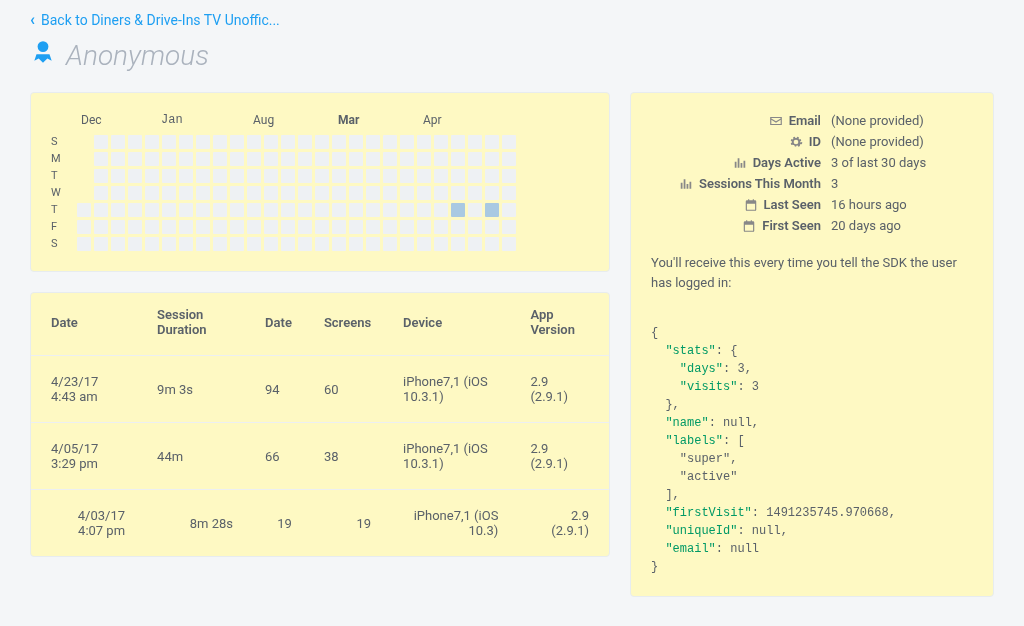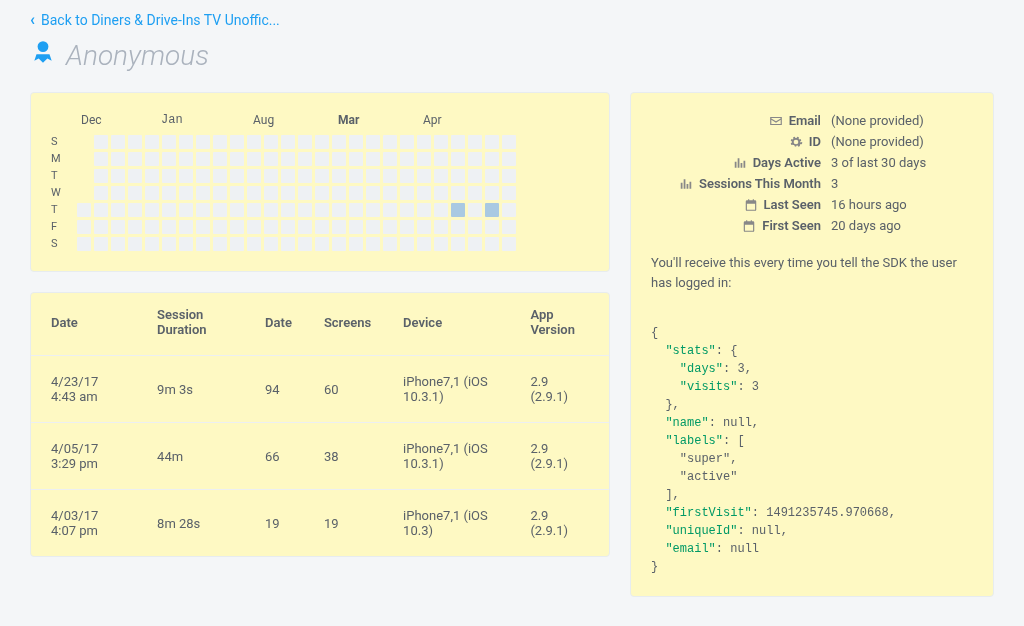--- a/index.html
+++ b/index.html
@@ -115,21 +115,21 @@
       padding: 14px 12px 18px 20px;
       border-bottom: 1px solid #eceff2;
       font-size: 13px;
     }
     .sessions-table th:last-child, .sessions-table td:last-child { padding-right: 20px; }
     .sessions-table td {
       padding: 18px 12px 18px 20px;
       border-bottom: 1px solid #eceff2;
       color: #5a6169;
     }
-    .sessions-table tbody tr:last-child td { border-bottom: none; }
+    .sessions-table tbody tr:last-child td { border-bottom: none; text-align: right; }
     .info-list {
       display: flex;
       flex-direction: column;
       gap: 6px;
       margin-bottom: 20px;
     }
     .info-row {
       display: flex;
       align-items: center;
       gap: 10px;

